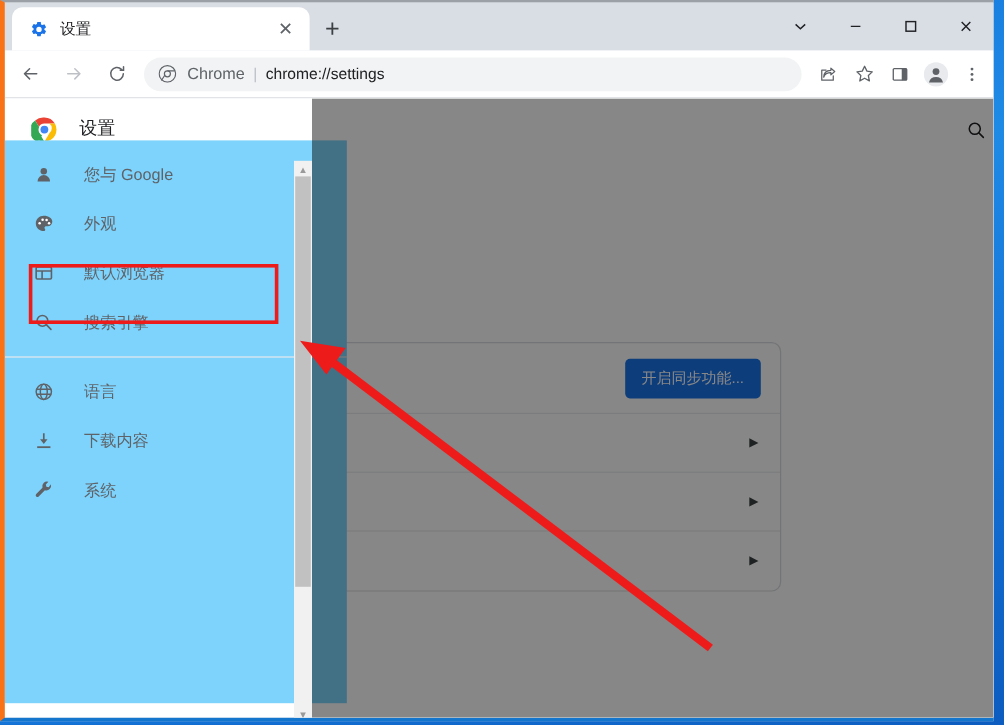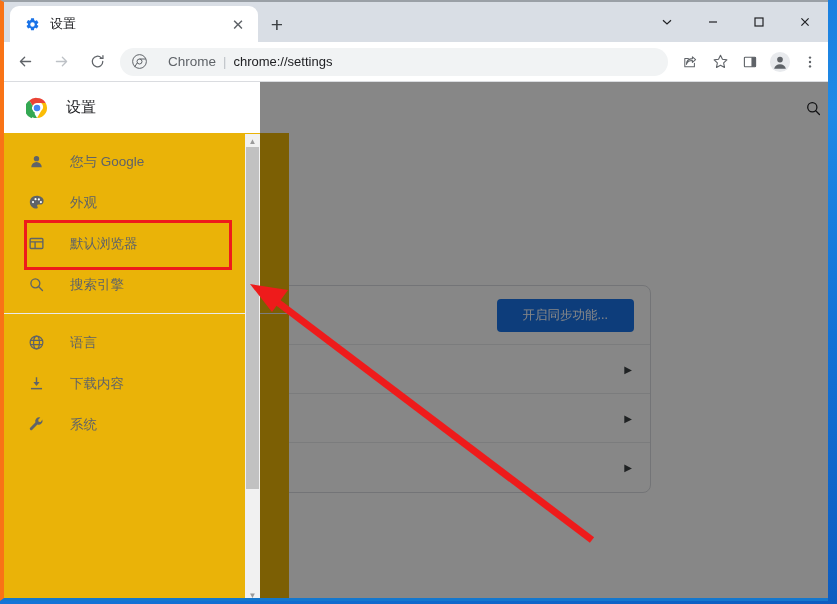--- a/index.html
+++ b/index.html
@@ -90,21 +90,21 @@
   #omnibox {
     flex: 1;
     height: 28px; margin: 0 6px 0 8px;
     background: #f1f3f4;
     border-radius: 14px;
     display: flex; align-items: center;
     padding-left: 10px;
     min-width: 0;
   }
   #omni-icon { width: 18px; height: 18px; display: flex; align-items: center; justify-content: center; }
-  #omni-scheme { font-size: 13.5px; color: #5f6368; margin-left: 20px; white-space: nowrap; }
+  #omni-scheme { font-size: 13.5px; color: #5f6368; margin-left: 8px; white-space: nowrap; }
   #omni-sep { color: #bdc1c6; margin: 0 7px; font-size: 13px; }
   #omni-url { font-size: 13px; color: #202124; white-space: nowrap; }
   #toolbar-right { display: flex; align-items: center; padding-right: 4px; }
   .tbicon {
     width: 28px; height: 28px; margin-left: 2px;
     display: flex; align-items: center; justify-content: center;
     color: #5f6368;
   }
 
   
@@ -122,23 +122,23 @@
     background: #ffffff;
     display: flex; align-items: center;
     border-bottom: 1px solid #e8eaed;
     z-index: 6;
   }
   #settings-logo { margin-left: 22px; width: 22px; height: 22px; }
   #settings-title { margin-left: 18px; font-size: 15px; color: #202124; }
 
   
   #sidebar {
-    position: absolute; left: 0; top: 51px;
+    position: absolute; left: 0; top: 35px;
     width: 285px; height: 469px;
-    background: #eab308;
+    background: #7dd3fc;
     z-index: 6;
   }
   #menu { padding-top: 8px; }
   .menu-item {
     height: 41px;
     display: flex; align-items: center;
     padding-left: 22px;
     position: relative;
   }
   .menu-icon {
@@ -201,21 +201,21 @@
     display: flex; align-items: center;
     padding: 0 16px 0 18px;
     border-bottom: 1px solid #e8eaed;
   }
   #sync-texts { flex: 1; min-width: 0; }
   .sync-line1 { font-size: 12.5px; color: #202124; white-space: nowrap; }
   .sync-line2 { font-size: 12.5px; color: #5f6368; white-space: nowrap; margin-top: 3px; }
   #sync-button {
     background: #1a73e8; color: #ffffff;
     font-size: 12.5px;
-    padding: 8px 26px;
+    padding: 8px 14px;
     border: none; border-radius: 4px;
     white-space: nowrap;
   }
   .card-row {
     height: 49px;
     display: flex; align-items: center;
     padding: 0 18px;
     border-bottom: 1px solid #e8eaed;
   }
   .card-row:last-child { border-bottom: none; }

